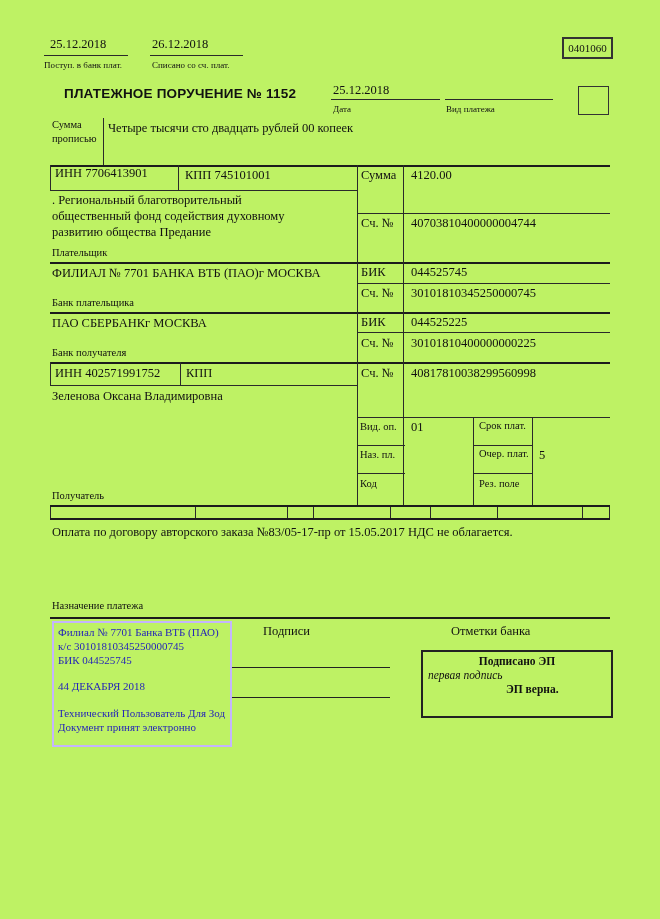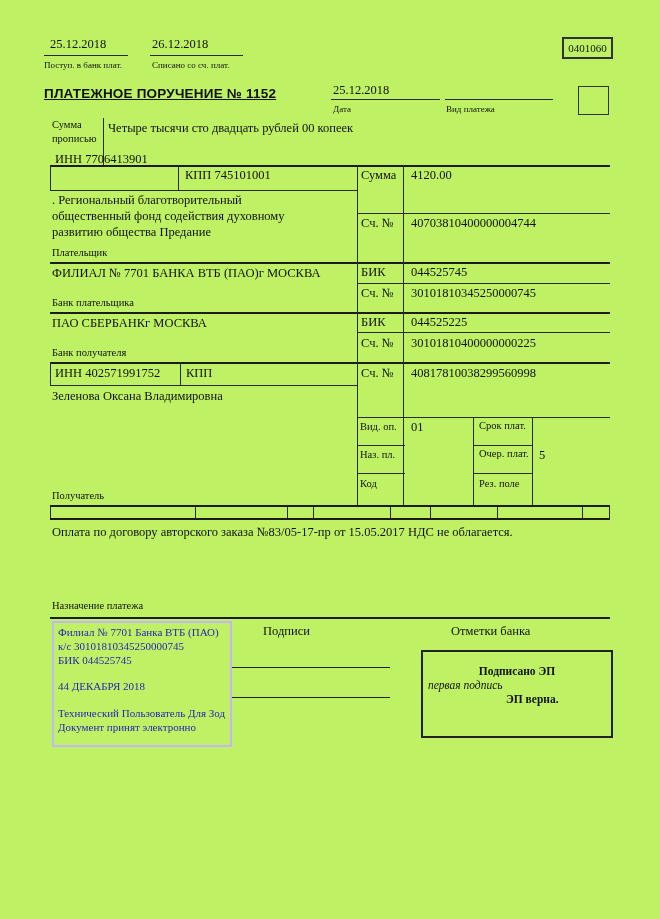--- a/index.html
+++ b/index.html
@@ -14,21 +14,21 @@
   .title{position:absolute;font-family:"Liberation Sans", sans-serif;font-weight:bold;
          font-size:13.5px;letter-spacing:.2px;white-space:nowrap;}
   .codebox{position:absolute;left:562px;top:37px;width:47px;height:18px;border:2px solid #333;
            display:flex;align-items:center;justify-content:center;font-size:11px;}
   .emptybox{position:absolute;left:578px;top:86px;width:29px;height:27px;border:1.5px solid #333;}
   .wrap{white-space:normal;line-height:1.22;}
   .stamp{position:absolute;left:52px;top:621px;width:168px;height:116px;border:2px solid #c4b5fd;
          color:#2626b8;font-size:11px;line-height:1.25;padding:3px 4px;white-space:normal;}
   .stamp .gap{height:13px;}
   .marksbox{position:absolute;left:421px;top:650px;width:178px;height:58px;border:2px solid #222;
-            font-size:11.5px;line-height:1.2;padding:13px 5px;}
+            font-size:11.5px;line-height:1.2;padding:3px 5px;}
   .marksbox .t{font-weight:bold;text-align:center;}
   .marksbox .i{font-style:italic;}
   .marksbox .v{font-weight:bold;margin-left:78px;}
   .sigline{position:absolute;height:1px;background:#222;}
 </style>
 </head>
 <body>
 
 <div id="page">
 
@@ -37,21 +37,21 @@
   <div class="txt tiny" style="left:44px;top:60px;">Поступ. в банк плат.</div>
 
   <div class="txt" style="left:152px;top:37px;">26.12.2018</div>
   <div class="hl1" style="left:150px;top:55px;width:93px;"></div>
   <div class="txt tiny" style="left:152px;top:60px;">Списано со сч. плат.</div>
 
   <div class="codebox">
     <span>0401060</span>
   </div>
 
-  <div class="title" style="left:44px;top:86px;text-decoration:underline;">ПЛАТЕЖНОЕ ПОРУЧЕНИЕ № 1152</div>
+  <div class="title" style="left:64px;top:86px;">ПЛАТЕЖНОЕ ПОРУЧЕНИЕ № 1152</div>
   <div class="txt" style="left:333px;top:83px;">25.12.2018</div>
   <div class="hl1" style="left:331px;top:99px;width:109px;"></div>
   <div class="txt tiny" style="left:333px;top:104px;">Дата</div>
   <div class="hl1" style="left:445px;top:99px;width:108px;"></div>
   <div class="txt tiny" style="left:446px;top:104px;">Вид платежа</div>
   <div class="emptybox"></div>
 
   <div class="txt small" style="left:52px;top:119px;">Сумма</div>
   <div class="txt small" style="left:52px;top:133px;">прописью</div>
   <div class="vl" style="left:103px;top:118px;height:47px;"></div>
@@ -76,21 +76,21 @@
   <div class="vl" style="left:180px;top:362px;height:23px;"></div>
   <div class="hl1" style="left:50px;top:385px;width:307px;"></div>
   <div class="hl1" style="left:357px;top:417px;width:253px;"></div>
   <div class="vl" style="left:473px;top:417px;height:88px;"></div>
   <div class="vl" style="left:532px;top:417px;height:88px;"></div>
   <div class="hl1" style="left:357px;top:445px;width:48px;"></div>
   <div class="hl1" style="left:473px;top:445px;width:60px;"></div>
   <div class="hl1" style="left:357px;top:473px;width:48px;"></div>
   <div class="hl1" style="left:473px;top:473px;width:60px;"></div>
 
-  <div class="txt" style="left:55px;top:152px;">ИНН 7706413901</div>
+  <div class="txt" style="left:55px;top:166px;">ИНН 7706413901</div>
   <div class="txt" style="left:185px;top:168px;">КПП 745101001</div>
   <div class="txt" style="left:52px;top:209px;">общественный фонд содействия духовному</div>
   <div class="txt" style="left:52px;top:193px;">. Региональный благотворительный</div>
   <div class="txt" style="left:52px;top:225px;">развитию общества Предание</div>
   <div class="txt small" style="left:52px;top:247px;">Плательщик</div>
   <div class="txt" style="left:361px;top:168px;">Сумма</div>
   <div class="txt" style="left:411px;top:168px;">4120.00</div>
   <div class="txt" style="left:361px;top:216px;">Сч. №</div>
   <div class="txt" style="left:411px;top:216px;">40703810400000004744</div>
 

